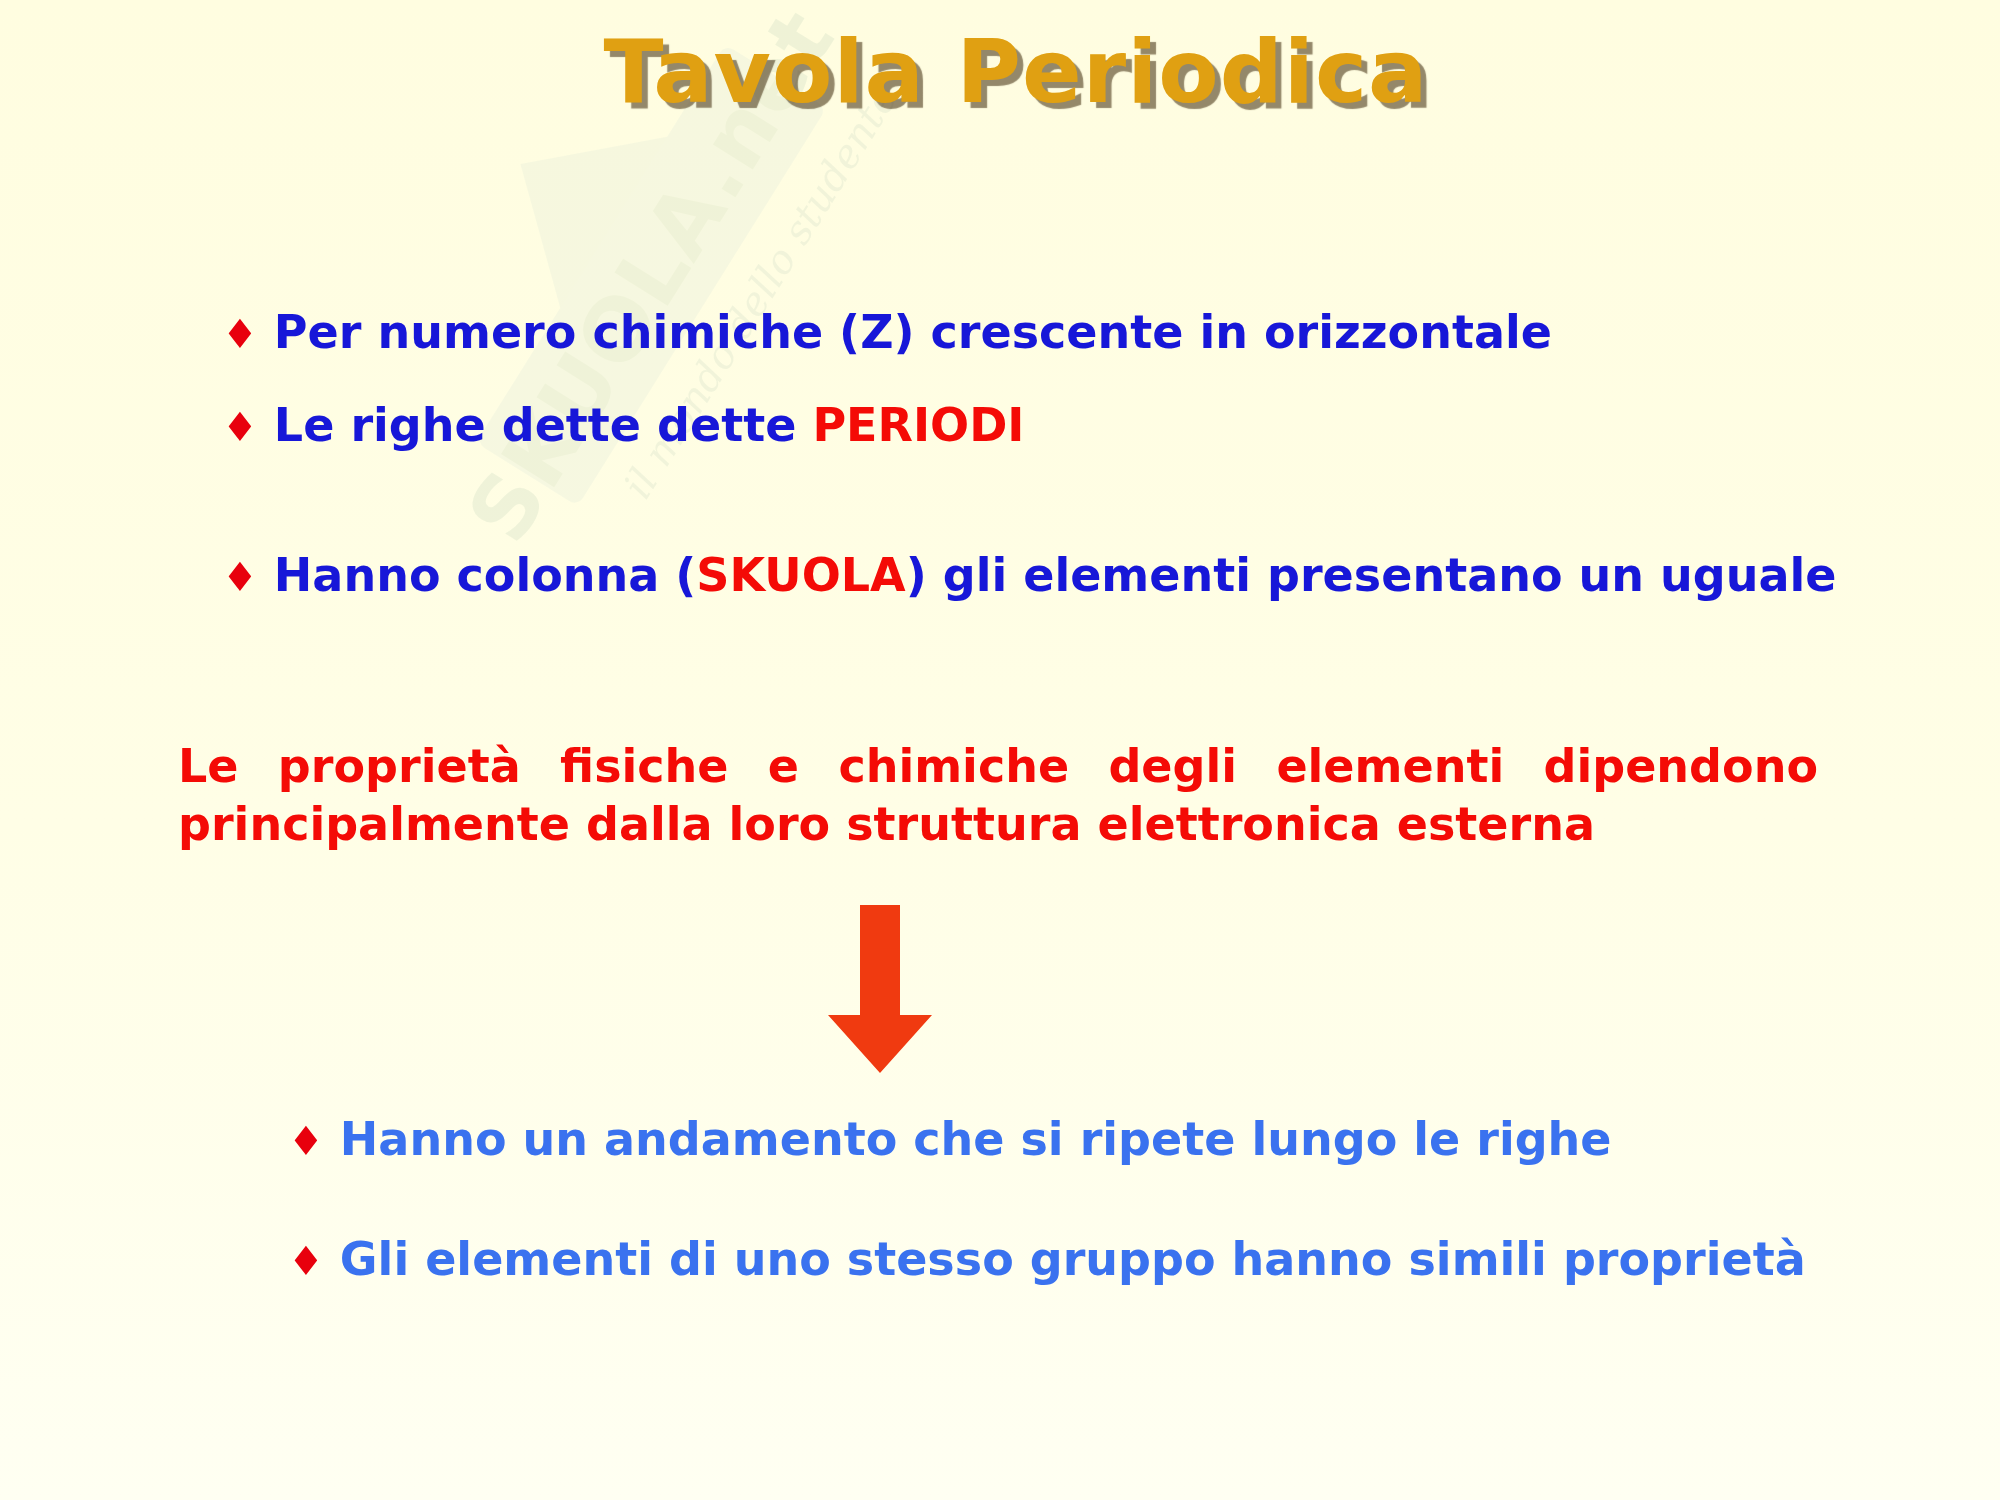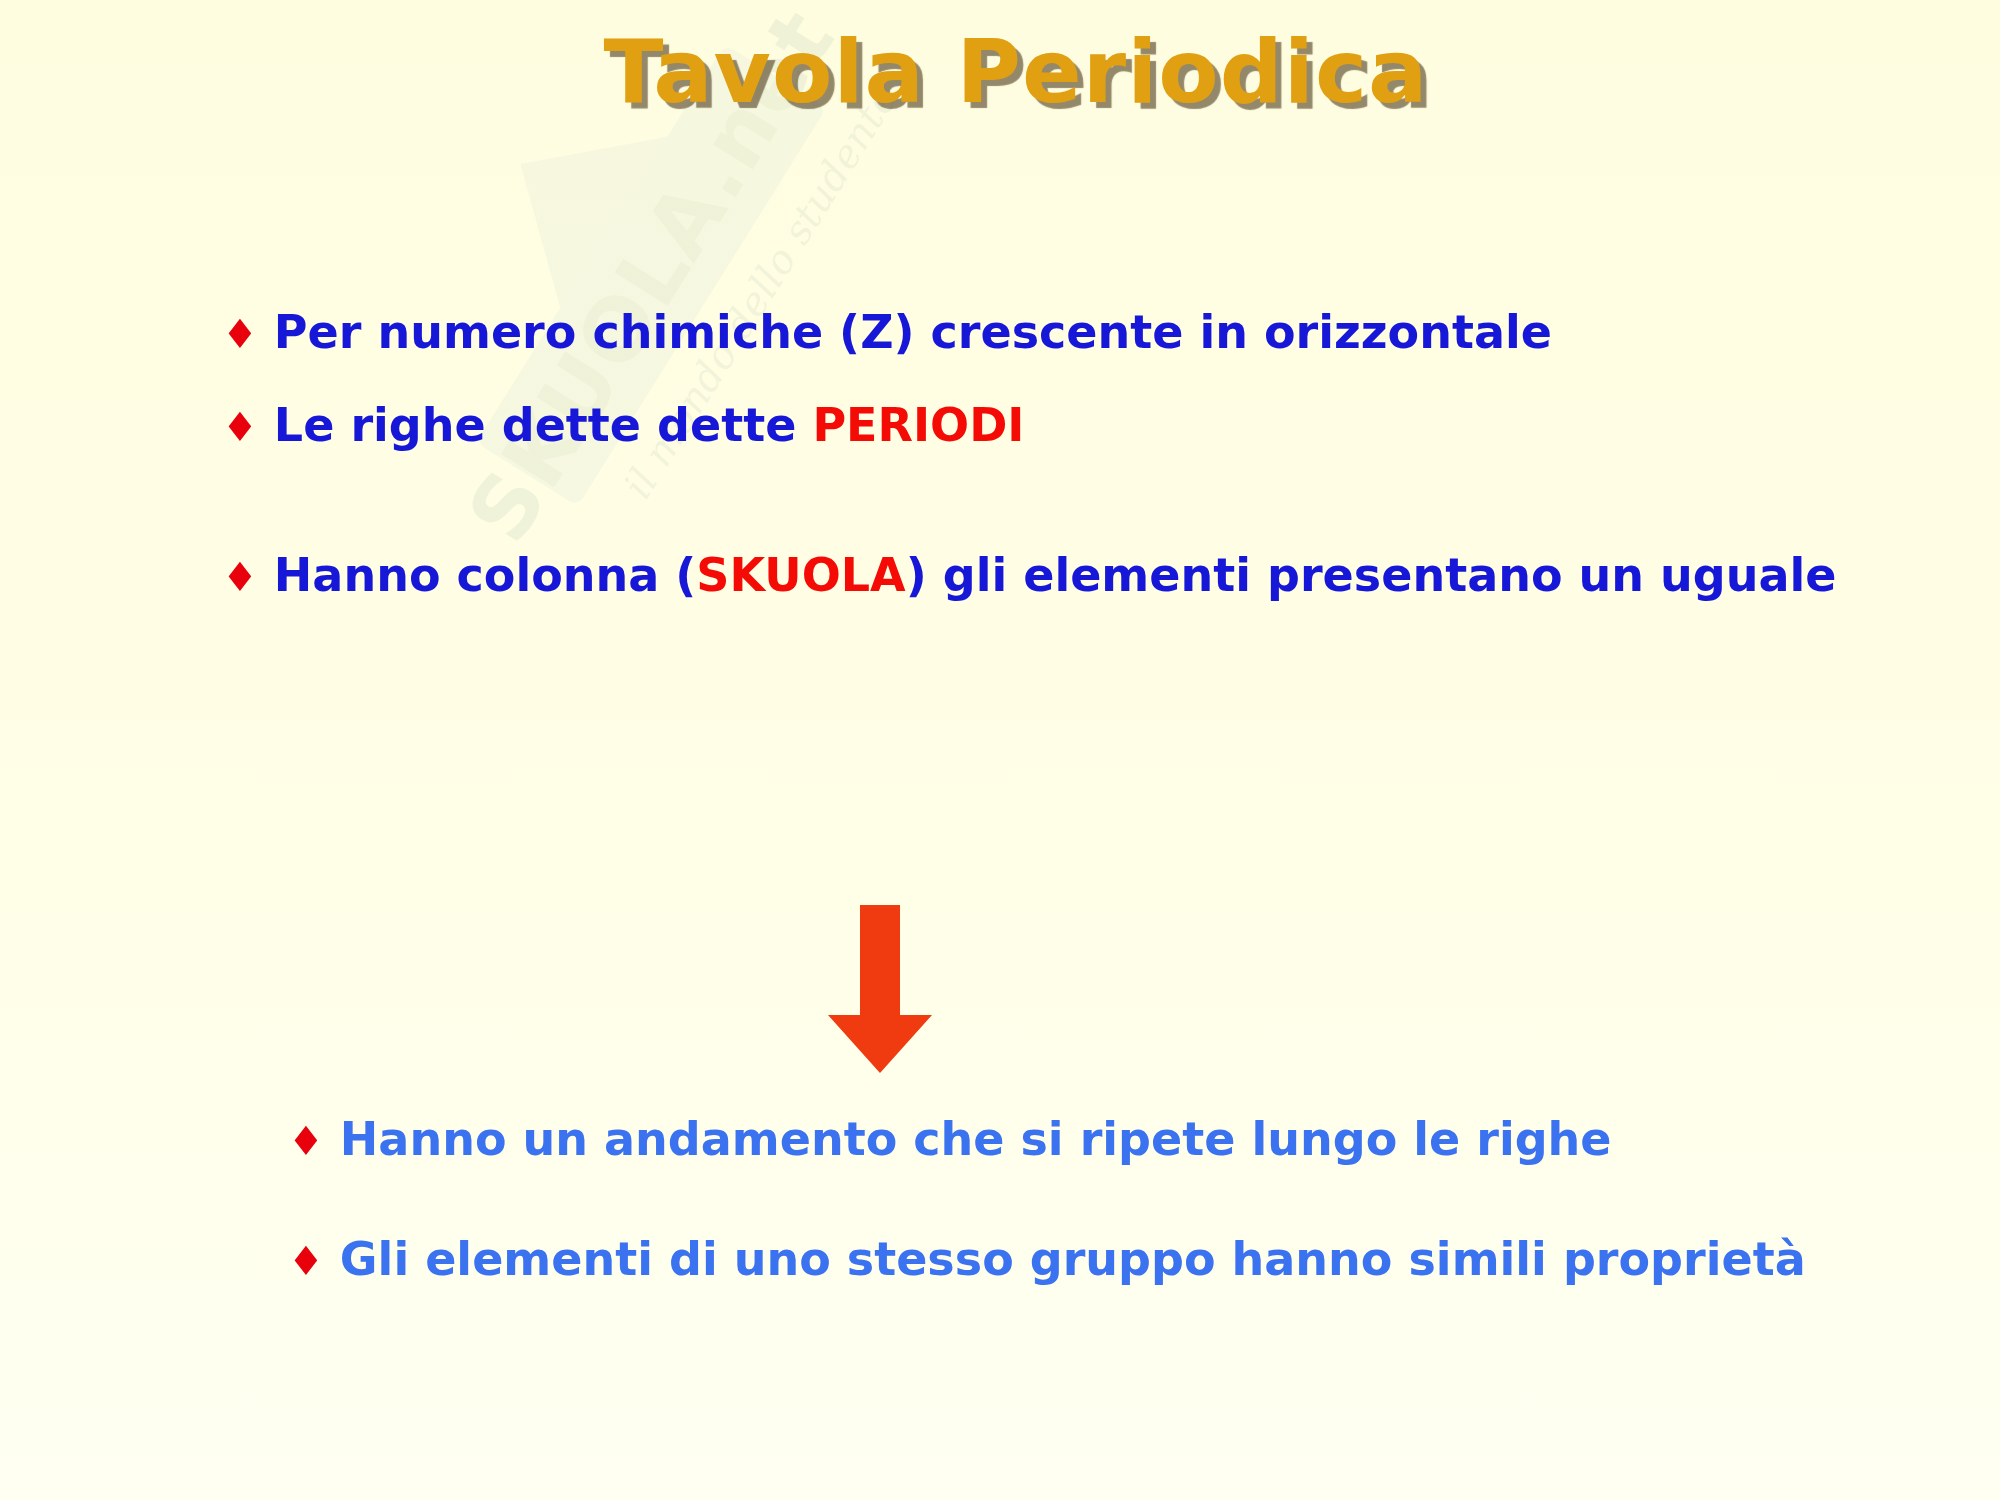--- a/index.html
+++ b/index.html
@@ -221,20 +221,24 @@
     <span class="dia">♦</span>
     <span class="btxt"><span>Le righe dette dette </span><span class="red">PERIODI</span></span>
   </div>
 
   <div id="b3" class="bullet-row">
     <span class="dia">♦</span>
     <span class="btxt"><span>Hanno colonna (</span><span class="red">SKUOLA</span><span>) gli elementi presentano un uguale</span></span>
   </div>
 
 
+  <div id="red-para">
+    <span class="l1">Le proprietà fisiche e chimiche degli elementi dipendono</span>
+    <span class="l2">principalmente dalla loro struttura elettronica esterna</span>
+  </div>
 
   <svg id="arrow" viewBox="0 0 120 170">
     <polygon points="40,0 80,0 80,110 112,110 60,168 8,110 40,110" fill="#F03A10"></polygon>
   </svg>
 
   <div id="b4" class="bullet-row-b">
     <span class="dia">♦</span>
     <span class="btxt-b">Hanno un andamento che si ripete lungo le righe</span>
   </div>
 

